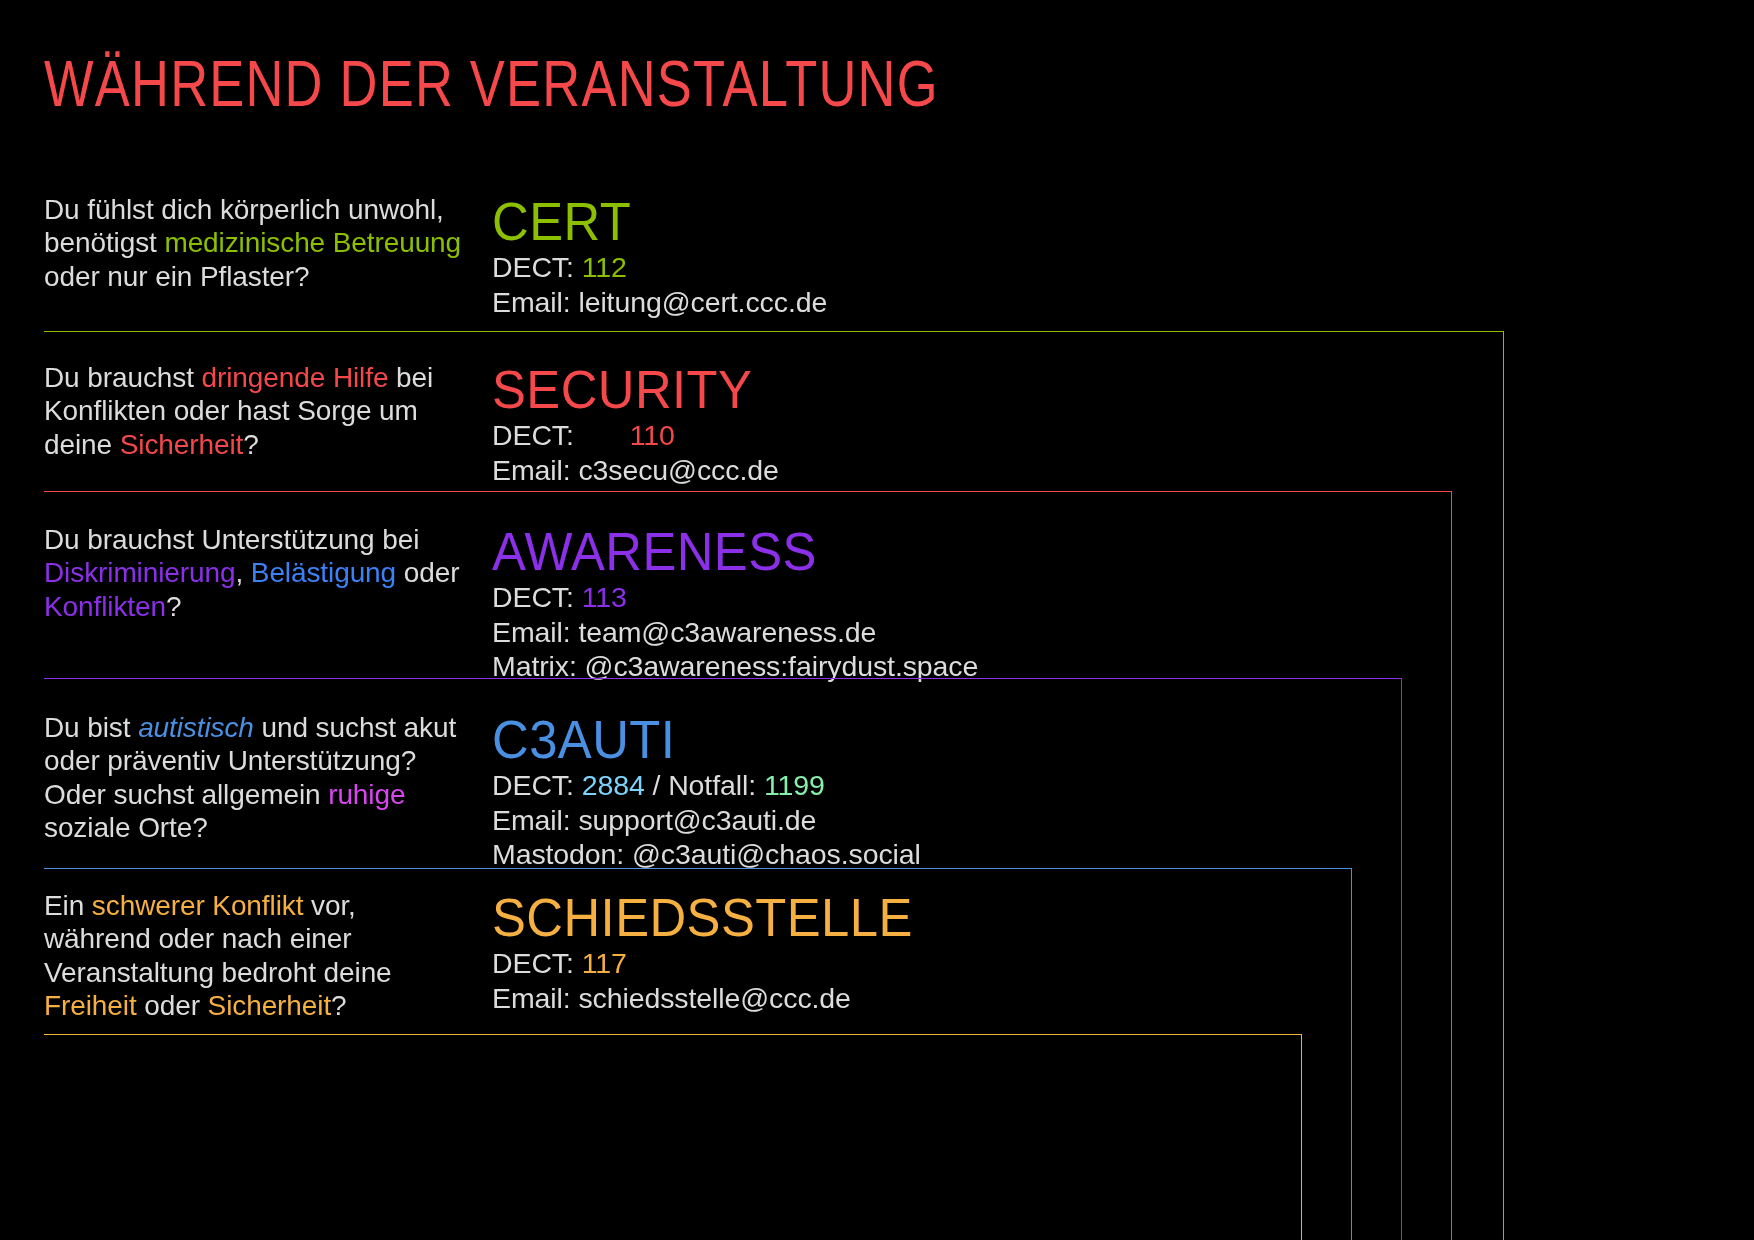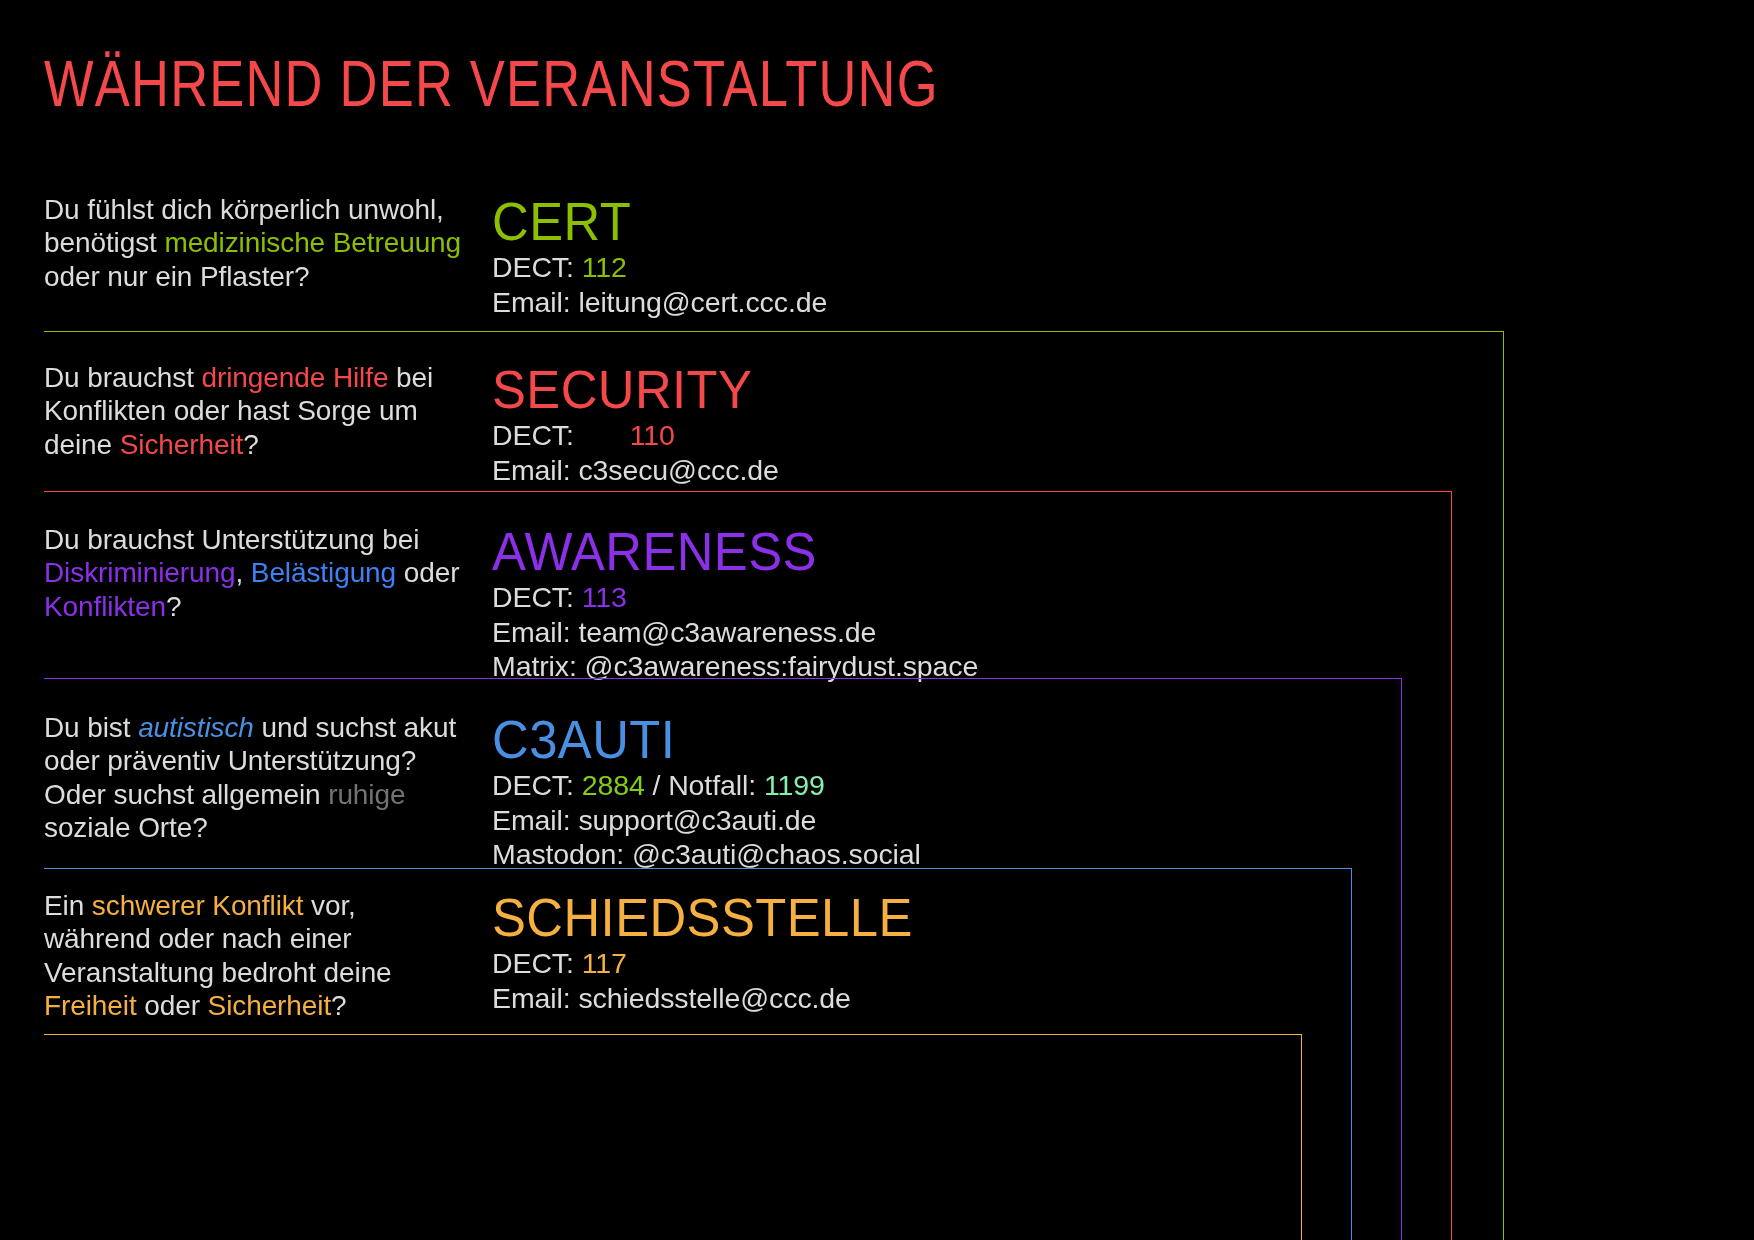--- a/index.html
+++ b/index.html
@@ -91,24 +91,24 @@
       <div class="row" style="top: 523px;">
         <div class="qcol"><span>Du brauchst Unterstützung bei </span><span class="hl" style="color: rgb(139, 47, 232);">Diskriminierung</span><span>, </span><span class="hl" style="color: #3b82f6;">Belästigung</span><span> oder </span><span class="hl" style="color: rgb(139, 47, 232);">Konflikten</span><span>?</span></div>
         <div class="icol">
           <div class="svc-name" style="color: rgb(139, 47, 232);">AWARENESS</div>
           <div class="svc-line"><span>DECT: </span><span class="val" style="color: rgb(139, 47, 232);">113</span></div>
           <div class="svc-line"><span>Email: team@c3awareness.de</span></div>
           <div class="svc-line"><span>Matrix: @c3awareness:fairydust.space</span></div>
         </div>
       </div>
       <div class="row" style="top: 711px;">
-        <div class="qcol"><span>Du bist </span><span class="hl" style="color: rgb(74, 144, 226); font-style: italic;">autistisch</span><span> und suchst akut oder präventiv Unterstützung? Oder suchst allgemein </span><span class="hl" style="color: #737373;">ruhige</span><span> soziale Orte?</span></div>
+        <div class="qcol"><span>Du bist </span><span class="hl" style="color: rgb(74, 144, 226); font-style: italic;">autistisch</span><span> und suchst akut oder präventiv Unterstützung? Oder suchst allgemein </span><span class="hl" style="color: #d946ef;">ruhige</span><span> soziale Orte?</span></div>
         <div class="icol">
           <div class="svc-name" style="color: rgb(74, 144, 226);">C3AUTI</div>
-          <div class="svc-line"><span>DECT: </span><span class="val" style="color: #84cc16;">2884</span><span> / Notfall: </span><span class="val" style="color: #86efac;">1199</span></div>
+          <div class="svc-line"><span>DECT: </span><span class="val" style="color: #7dd3fc;">2884</span><span> / Notfall: </span><span class="val" style="color: #86efac;">1199</span></div>
           <div class="svc-line"><span>Email: support@c3auti.de</span></div>
           <div class="svc-line"><span>Mastodon: @c3auti@chaos.social</span></div>
         </div>
       </div>
       <div class="row" style="top: 889px;">
         <div class="qcol"><span>Ein </span><span class="hl" style="color: rgb(245, 176, 65);">schwerer Konflikt</span><span> vor, während oder nach einer Veranstaltung bedroht deine </span><span class="hl" style="color: rgb(245, 176, 65);">Freiheit</span><span> oder </span><span class="hl" style="color: rgb(245, 176, 65);">Sicherheit</span><span>?</span></div>
         <div class="icol">
           <div class="svc-name" style="color: rgb(245, 176, 65);">SCHIEDSSTELLE</div>
           <div class="svc-line"><span>DECT: </span><span class="val" style="color: rgb(245, 176, 65);">117</span></div>
           <div class="svc-line"><span>Email: schiedsstelle@ccc.de</span></div>

